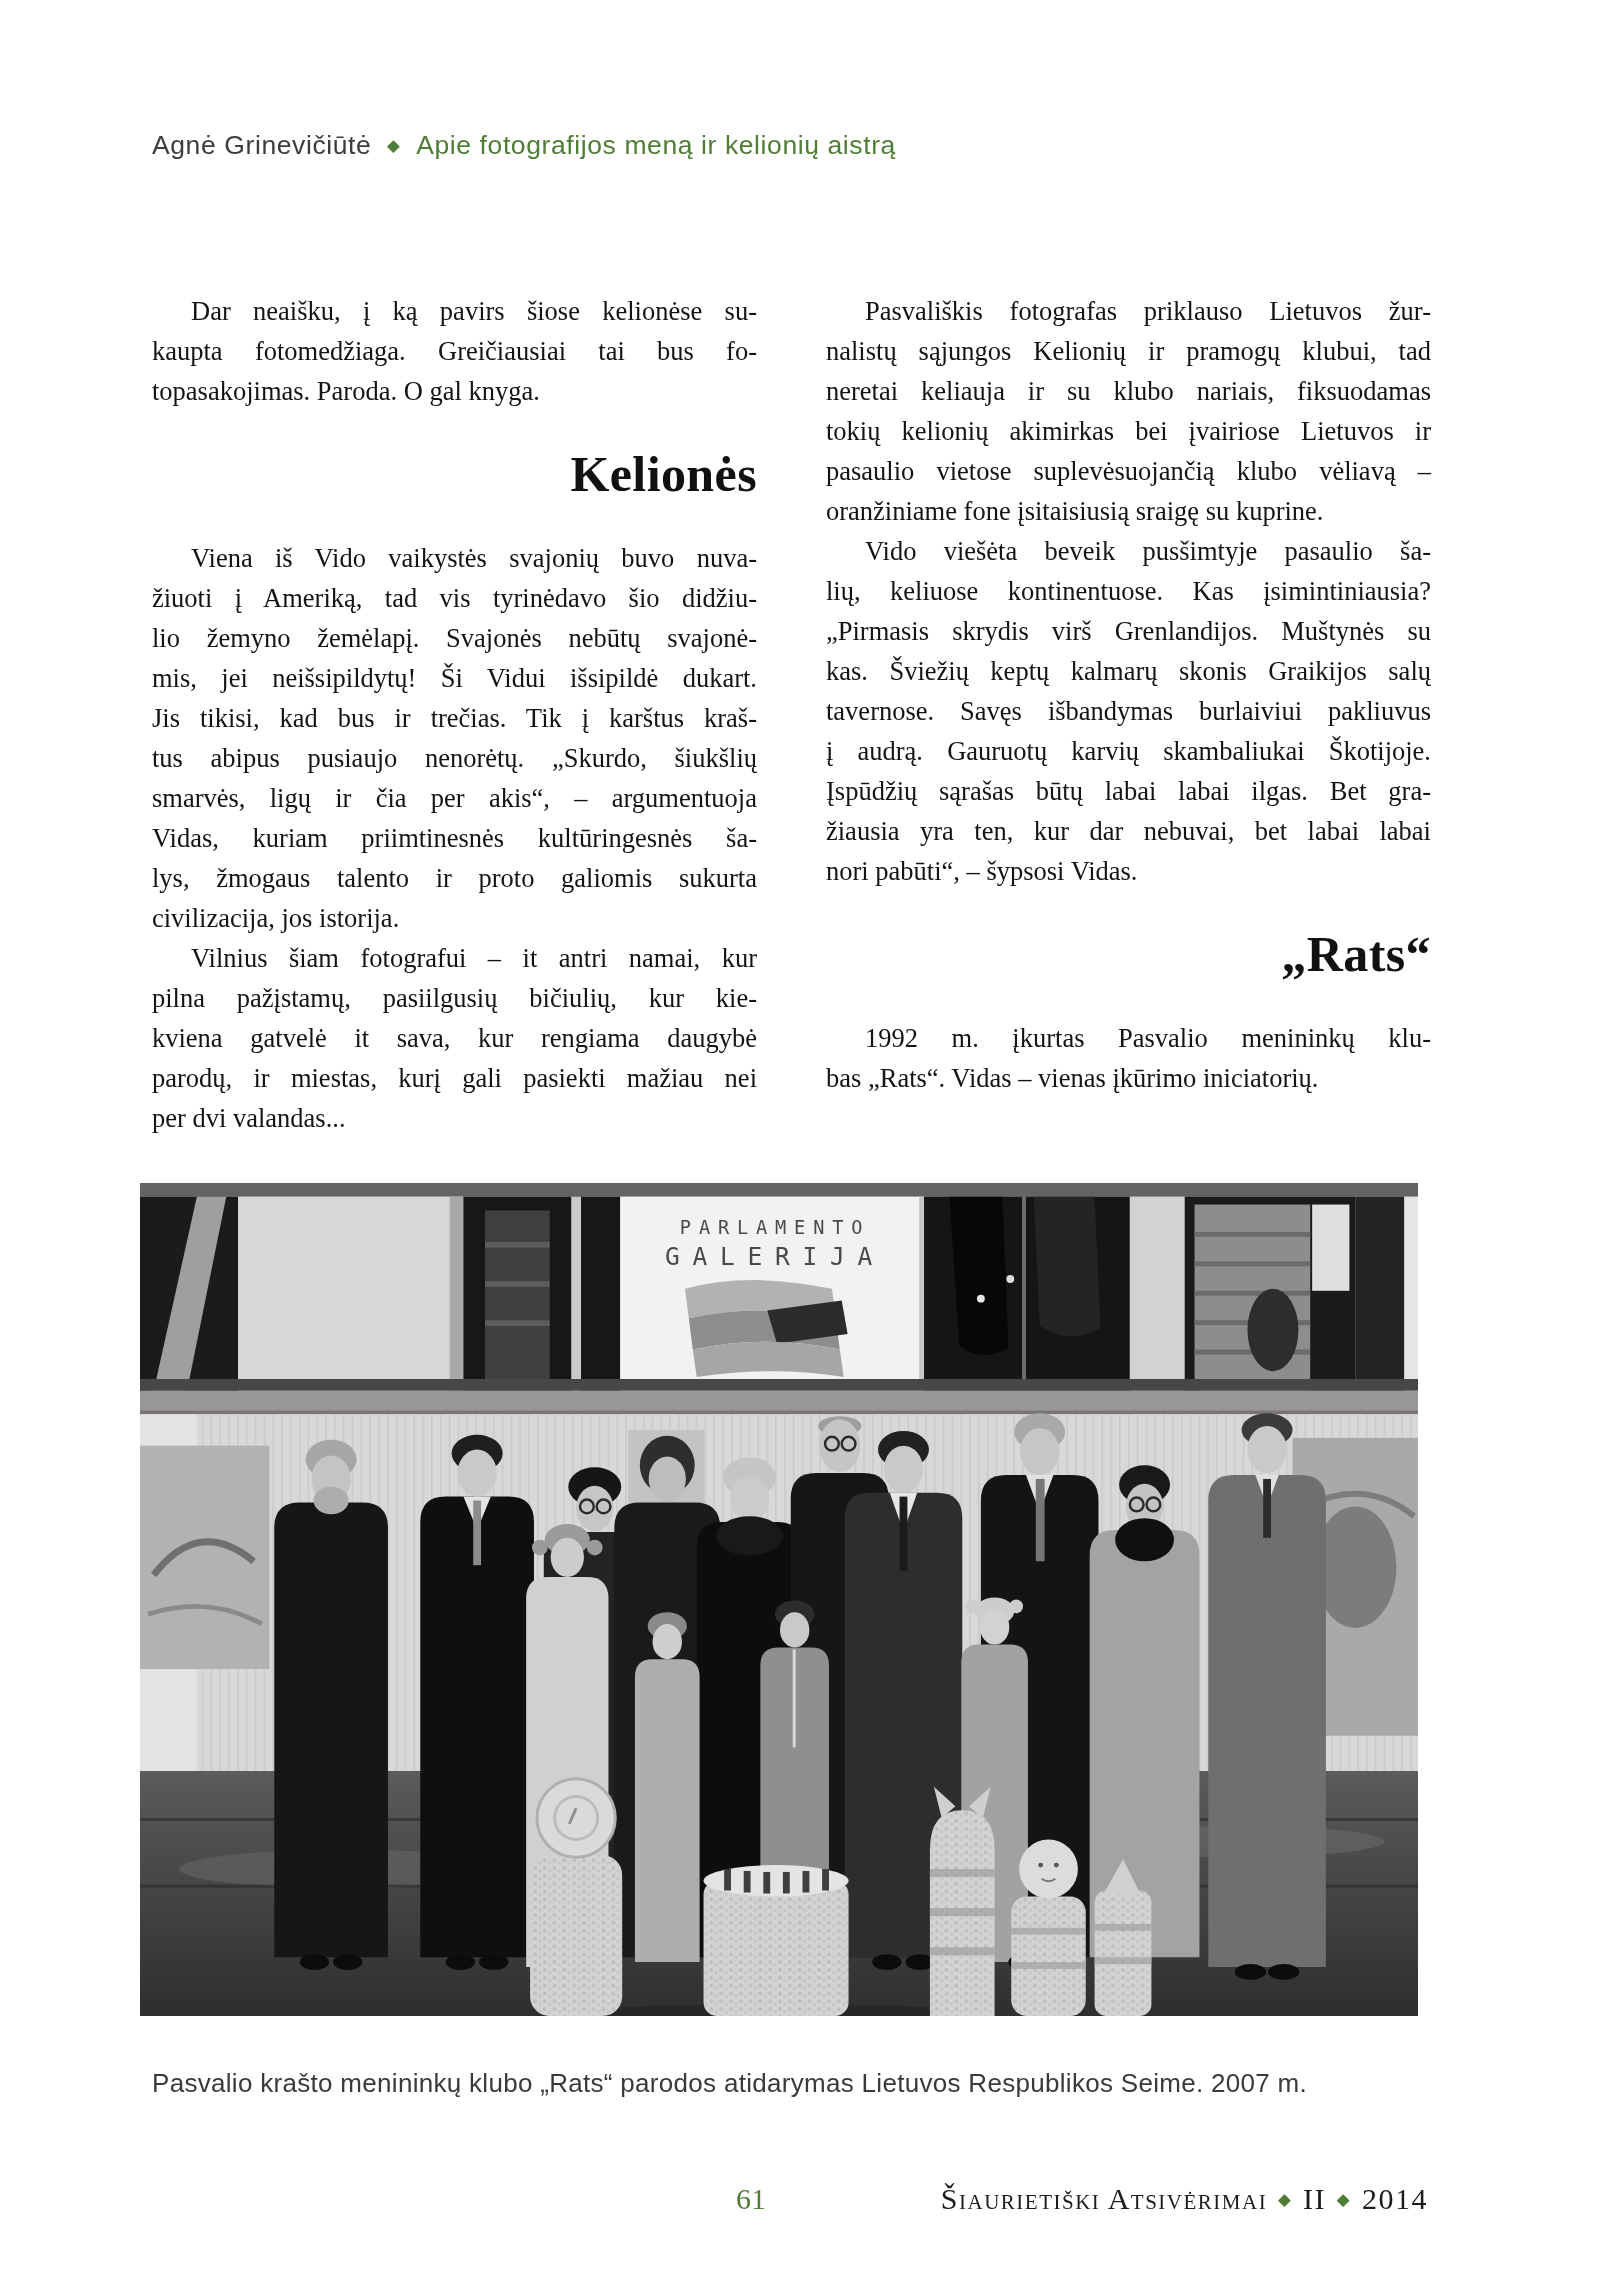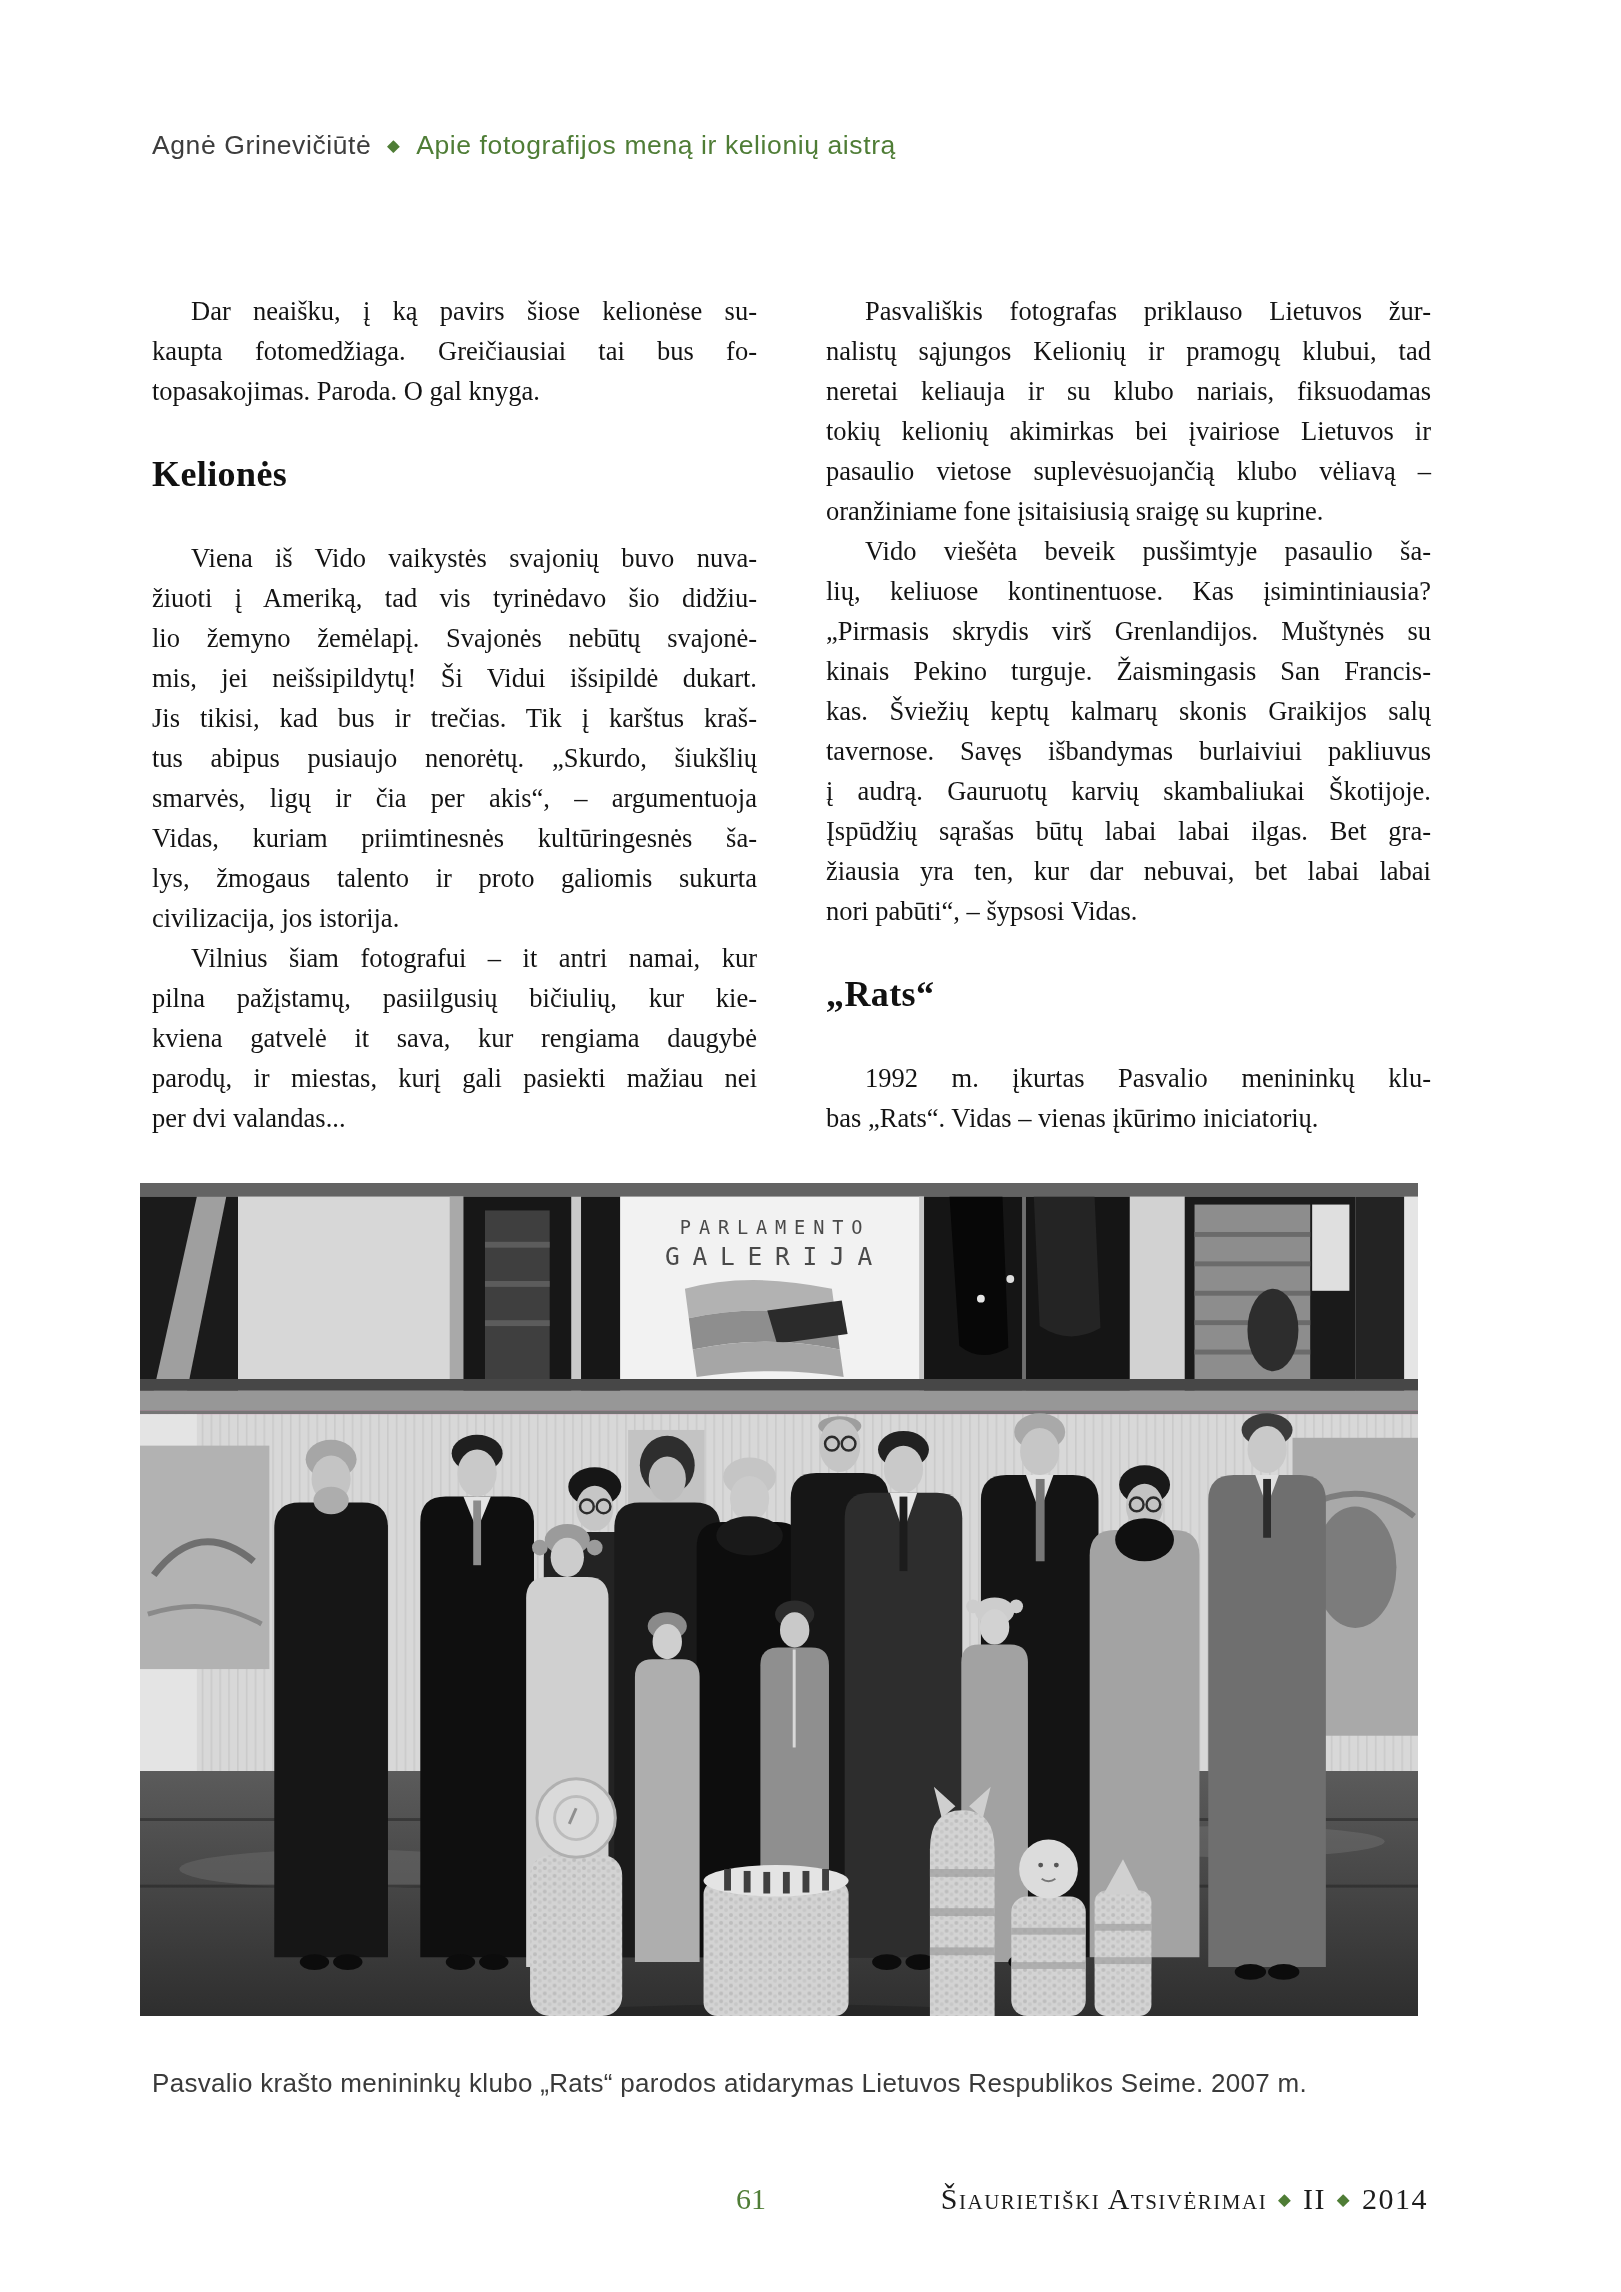--- a/index.html
+++ b/index.html
@@ -24,22 +24,22 @@
     position:absolute;top:277px;width:605px;
     font-size:26.5px;line-height:40px;color:#141414;margin-top:14px;
   }
   #left-col{left:152px;}
   #right-col{left:826px;}
   .para{margin:0;}
   .line{display:block;text-align:justify;text-align-last:justify;white-space:normal;}
   .line.first{text-indent:39px;}
   .line.last{text-align-last:left;}
   h2.col-heading{
-    font-size:36px;line-height:49px;margin:39px 0;
-    font-weight:700;letter-spacing:0.4px;color:#111;
+    font-size:50px;line-height:49px;margin:39px 0;
+    font-weight:700;letter-spacing:0.4px;color:#111;text-align:right;
   }
   
   .photo{
     position:absolute;left:140px;top:1183px;width:1278px;height:833px;
     overflow:hidden;background:#f9a8d4;
   }
   .photo svg{display:block;width:100%;height:100%;}
   .banner-text{
     font-family:"DejaVu Sans Mono","Liberation Mono",monospace;
     fill:#4a4a4a;
@@ -105,21 +105,20 @@
         <span class="line">nalistų sąjungos Kelionių ir pramogų klubui, tad</span>
         <span class="line">neretai keliauja ir su klubo nariais, fiksuodamas</span>
         <span class="line">tokių kelionių akimirkas bei įvairiose Lietuvos ir</span>
         <span class="line">pasaulio vietose suplevėsuojančią klubo vėliavą –</span>
         <span class="line last">oranžiniame fone įsitaisiusią sraigę su kuprine.</span>
       </div>
       <div class="para">
         <span class="line first">Vido viešėta beveik pusšimtyje pasaulio ša-</span>
         <span class="line">lių, keliuose kontinentuose. Kas įsimintiniausia?</span>
         <span class="line">„Pirmasis skrydis virš Grenlandijos. Muštynės su</span>
-        <span class="line">kinais Pekino turguje. Žaismingasis San Francis-</span>
         <span class="line">kas. Šviežių keptų kalmarų skonis Graikijos salų</span>
         <span class="line">tavernose. Savęs išbandymas burlaiviui pakliuvus</span>
         <span class="line">į audrą. Gauruotų karvių skambaliukai Škotijoje.</span>
         <span class="line">Įspūdžių sąrašas būtų labai labai ilgas. Bet gra-</span>
         <span class="line">žiausia yra ten, kur dar nebuvai, bet labai labai</span>
         <span class="line last">nori pabūti“, – šypsosi Vidas.</span>
       </div>
       <h2 class="col-heading">„Rats“</h2>
       <div class="para">
         <span class="line first">1992 m. įkurtas Pasvalio menininkų klu-</span>

